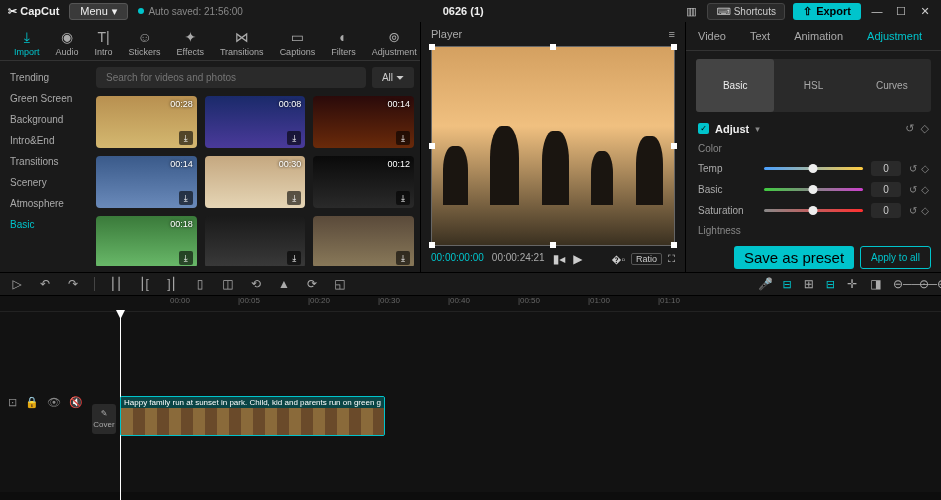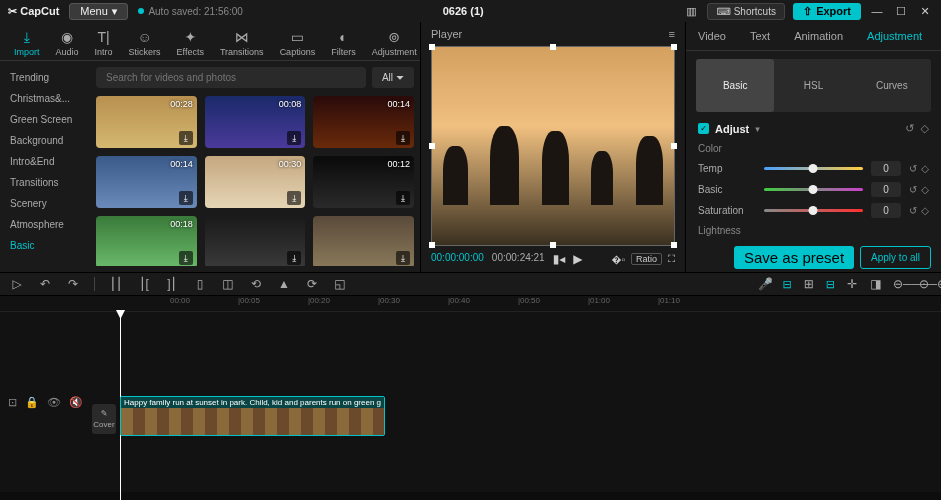--- a/index.html
+++ b/index.html
@@ -157,21 +157,20 @@
           <span>Filters</span>
         </div>
         <div class="tab">
           <span class="icon">⊚</span>
           <span>Adjustment</span>
         </div>
       </div>
     <div class="left-body">
       <div class="sidebar" id="sidebar">
           <div class="sidebar-item">Trending</div>
-          <div class="sidebar-item">Christmas&amp;...</div>
           <div class="sidebar-item">Green Screen</div>
           <div class="sidebar-item">Background</div>
           <div class="sidebar-item">Intro&amp;End</div>
           <div class="sidebar-item">Transitions</div>
           <div class="sidebar-item">Scenery</div>
           <div class="sidebar-item">Atmosphere</div>
           <div class="sidebar-item active">Basic</div>
         </div>
       <div class="media-area">
         <div class="search-row">

